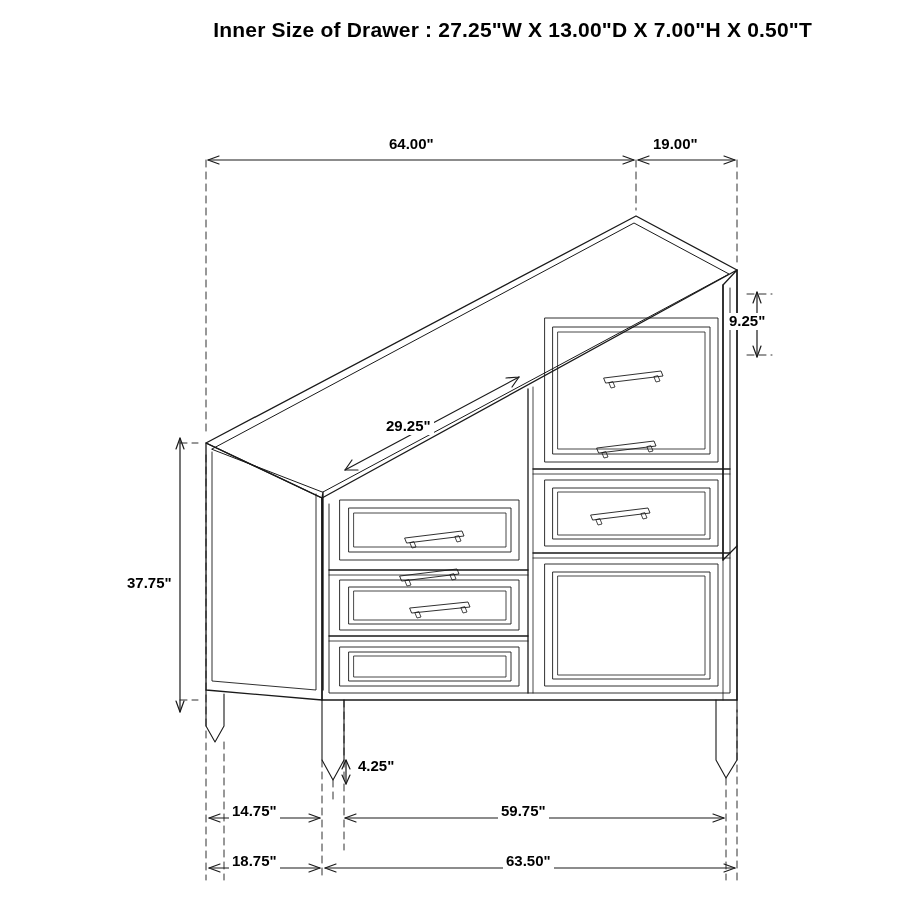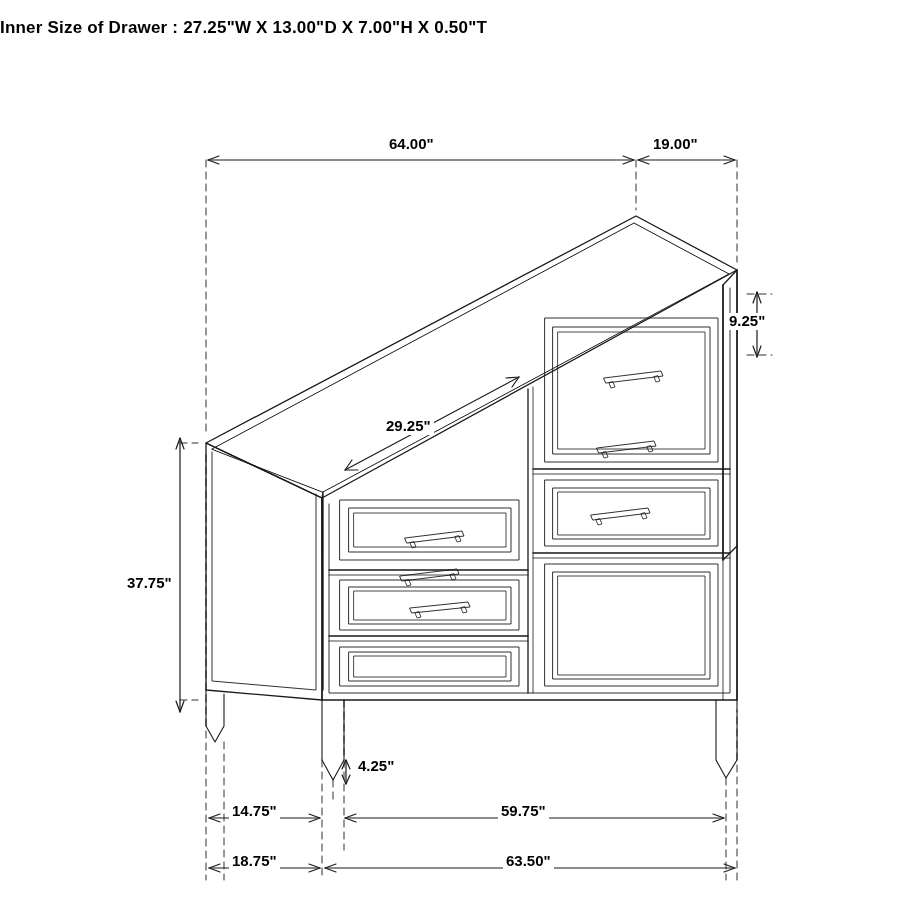--- a/index.html
+++ b/index.html
@@ -18,22 +18,22 @@
   #stage {
     position: relative;
     width: 900px;
     height: 900px;
   }
   #title {
     position: absolute;
     top: 18px;
     left: 0;
     width: 812px;
-    text-align: left;
-    font-size: 17px;
+    text-align: right;
+    font-size: 21px;
     font-weight: bold;
     letter-spacing: 0.2px;
   }
   svg.diagram {
     position: absolute;
     top: 0;
     left: 0;
   }
   .dimlabel {
     position: absolute;

